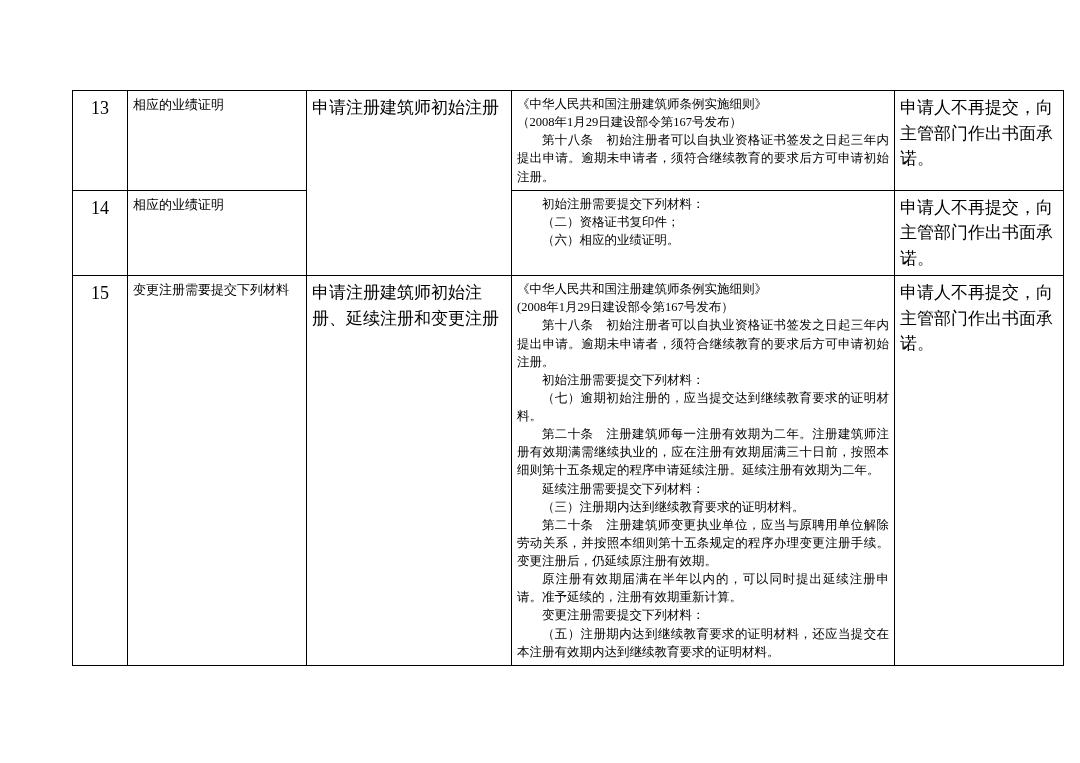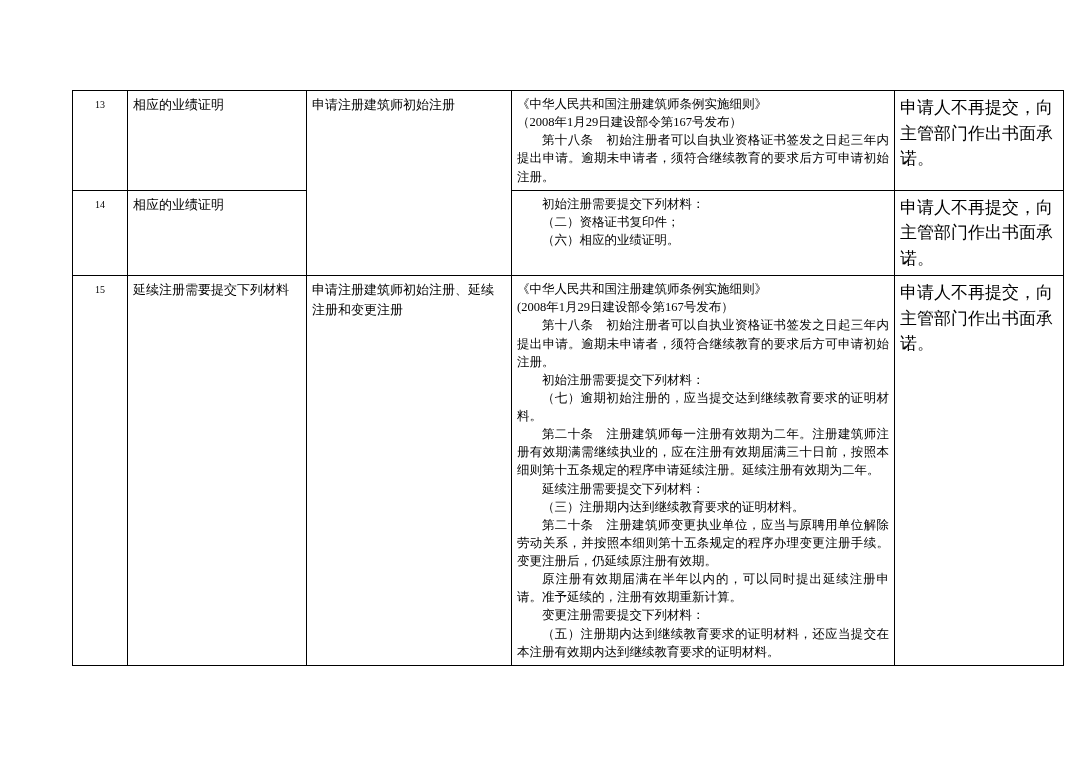--- a/index.html
+++ b/index.html
@@ -60,25 +60,25 @@
 
   .note-text {
     font-size: 17px;
     line-height: 1.5;
   }
   .name-text {
     font-size: 13px;
     line-height: 1.5;
   }
   .proc-text {
-    font-size: 13px;
+    font-size: 17px;
     line-height: 1.55;
   }
   .no-text {
-    font-size: 10px;
+    font-size: 18px;
   }
 </style>
 </head>
 <body>
 
 <div class="page">
 
   <table class="doc-table">
     <tbody>
 
@@ -117,21 +117,21 @@
         <td class="col-note">
           <div class="note-text">申请人不再提交，向主管部门作出书面承诺。</div>
         </td>
       </tr>
 
       <tr>
         <td class="col-no cell-mid">
           <span class="no-text">15</span>
         </td>
         <td class="col-name cell-mid">
-          <div class="name-text">延续注册需要提交下列材料</div>
+          <div class="name-text">变更注册需要提交下列材料</div>
         </td>
         <td class="col-proc">
           <div class="proc-text">申请注册建筑师初始注册、延续注册和变更注册</div>
         </td>
         <td class="col-basis basis-big">
           <p class="para center">《中华人民共和国注册建筑师条例实施细则》</p>
           <p class="para center">(2008年1月29日建设部令第167号发布）</p>
           <p class="para indent2">第十八条　初始注册者可以自执业资格证书签发之日起三年内提出申请。逾期未申请者，须符合继续教育的要求后方可申请初始注册。</p>
           <p class="para indent2">初始注册需要提交下列材料：</p>
           <p class="para indent2">（七）逾期初始注册的，应当提交达到继续教育要求的证明材料。</p>

